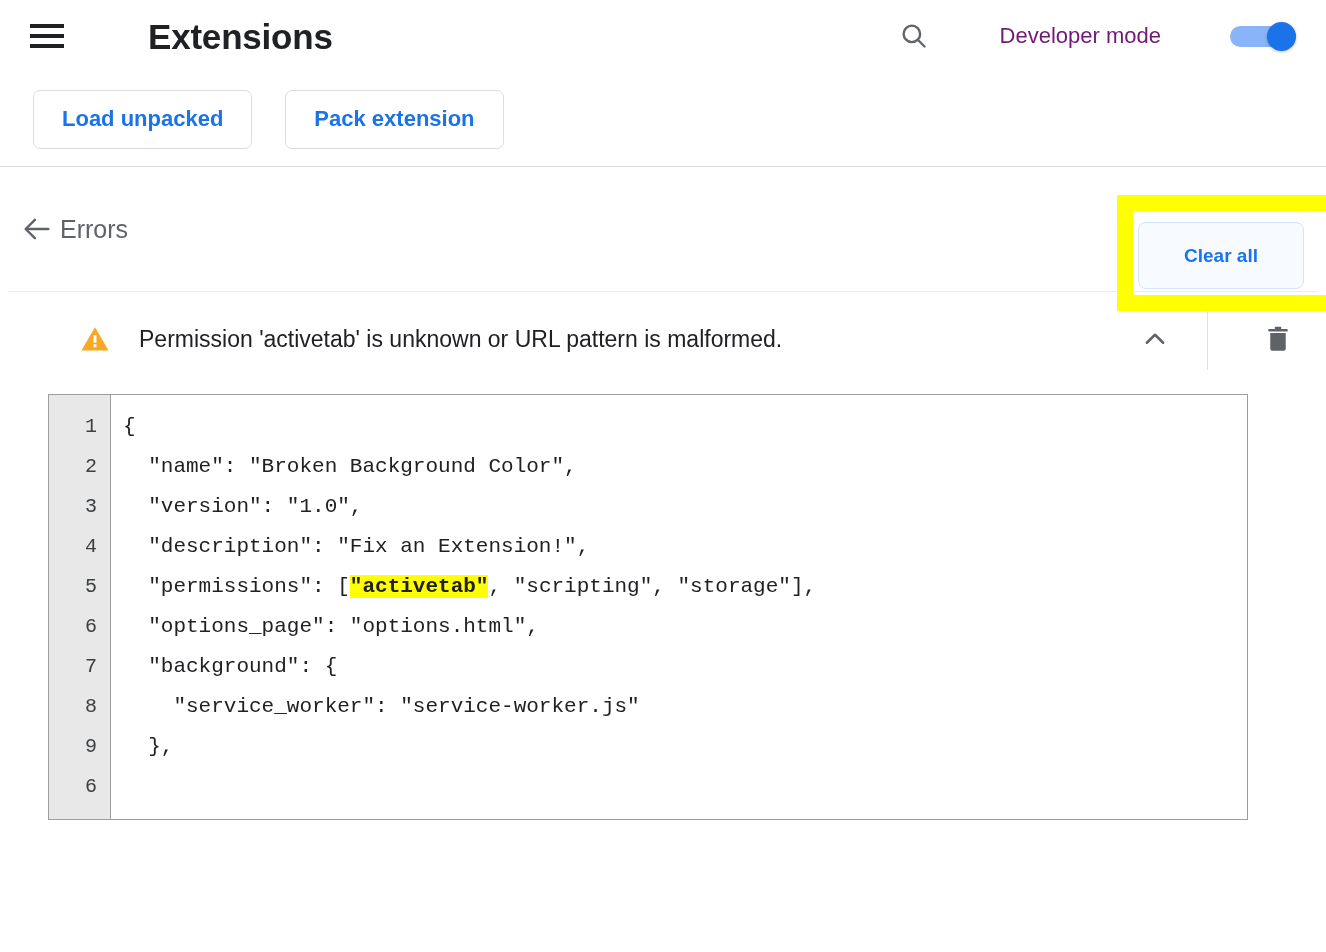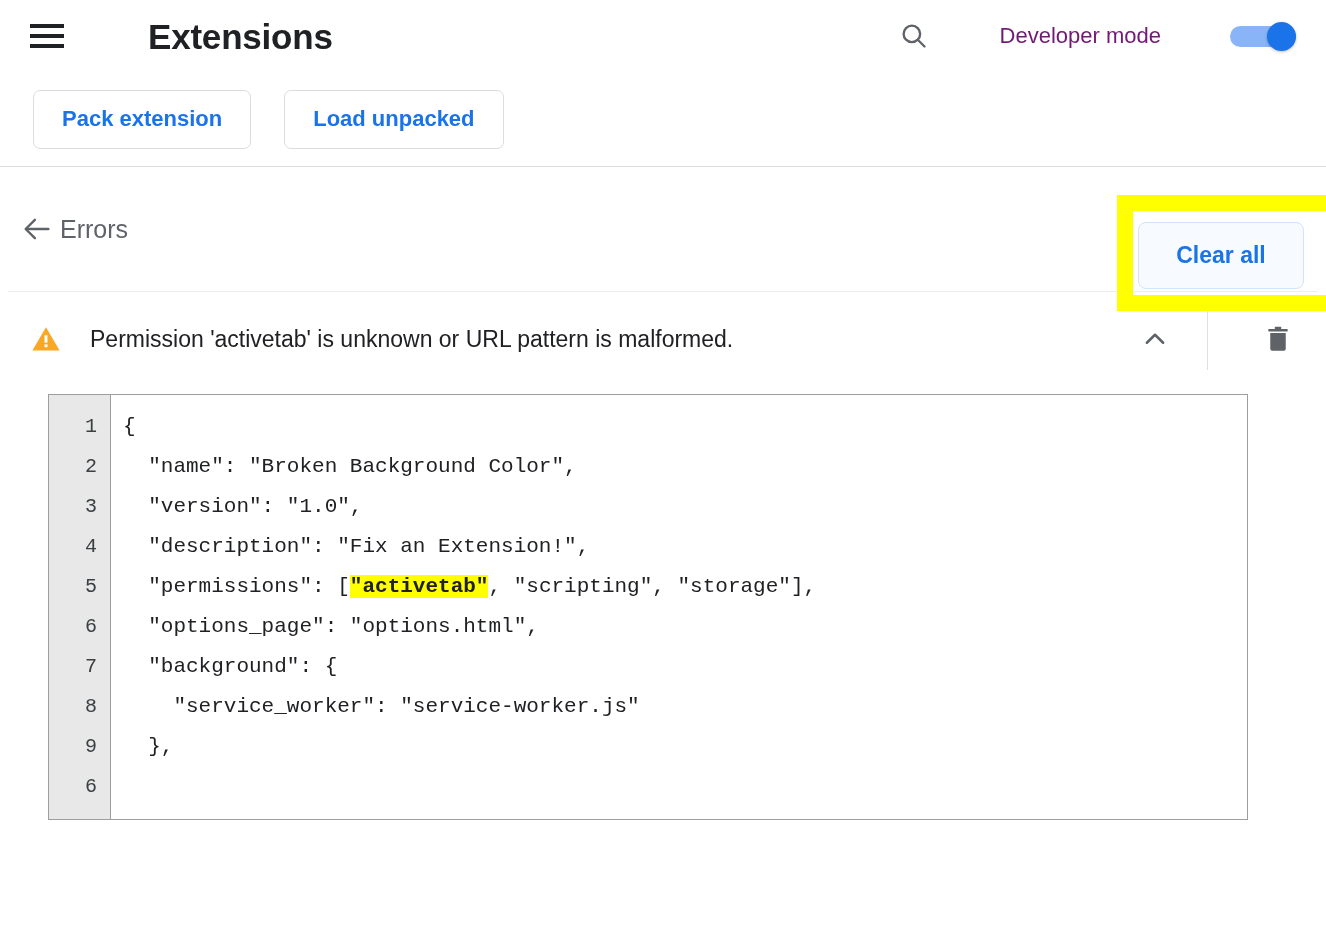--- a/index.html
+++ b/index.html
@@ -165,42 +165,42 @@
     top: 222px;
     z-index: 6;
   }
   .clear-all-btn {
     width: 166px;
     height: 67px;
     border: 1px solid #d2e3fc;
     border-radius: 8px;
     background: #f7faff;
     color: #1a73e8;
-    font-size: 23px;
+    font-size: 19px;
     font-weight: 700;
     font-family: "Liberation Sans", sans-serif;
     cursor: pointer;
     display: flex;
     align-items: center;
     justify-content: center;
   }
 
   .hr-inset {
     height: 1px;
     background: #ededed;
     margin: 0 8px;
   }
 
   
   .error-entry { padding: 0; }
   .error-row {
     display: flex;
     align-items: center;
     height: 94px;
-    padding-left: 30px;
+    padding-left: 79px;
   }
   .warn-icon {
     width: 32px;
     height: 32px;
     flex: 0 0 auto;
     display: flex;
     align-items: center;
     justify-content: center;
   }
   .error-message {
@@ -297,22 +297,22 @@
     </svg>
   </div>
   <div class="dev-mode-label">Developer mode</div>
   <div class="toggle">
     <div class="track"></div>
     <div class="knob"></div>
   </div>
 </div>
 
 <div class="actions-row">
+  <button class="action-btn">Load unpacked</button>
   <button class="action-btn">Pack extension</button>
-  <button class="action-btn">Load unpacked</button>
 </div>
 
 <div class="hr-full"></div>
 
 <div class="errors-header">
   <div class="back-arrow">
     <svg width="34" height="34" viewBox="0 0 24 24" fill="none" stroke="#5f6368" stroke-width="1.7" stroke-linecap="round" stroke-linejoin="round">
       <line x1="20" y1="12" x2="4.5" y2="12"></line>
       <polyline points="10.5,5.5 4,12 10.5,18.5"></polyline>
     </svg>

